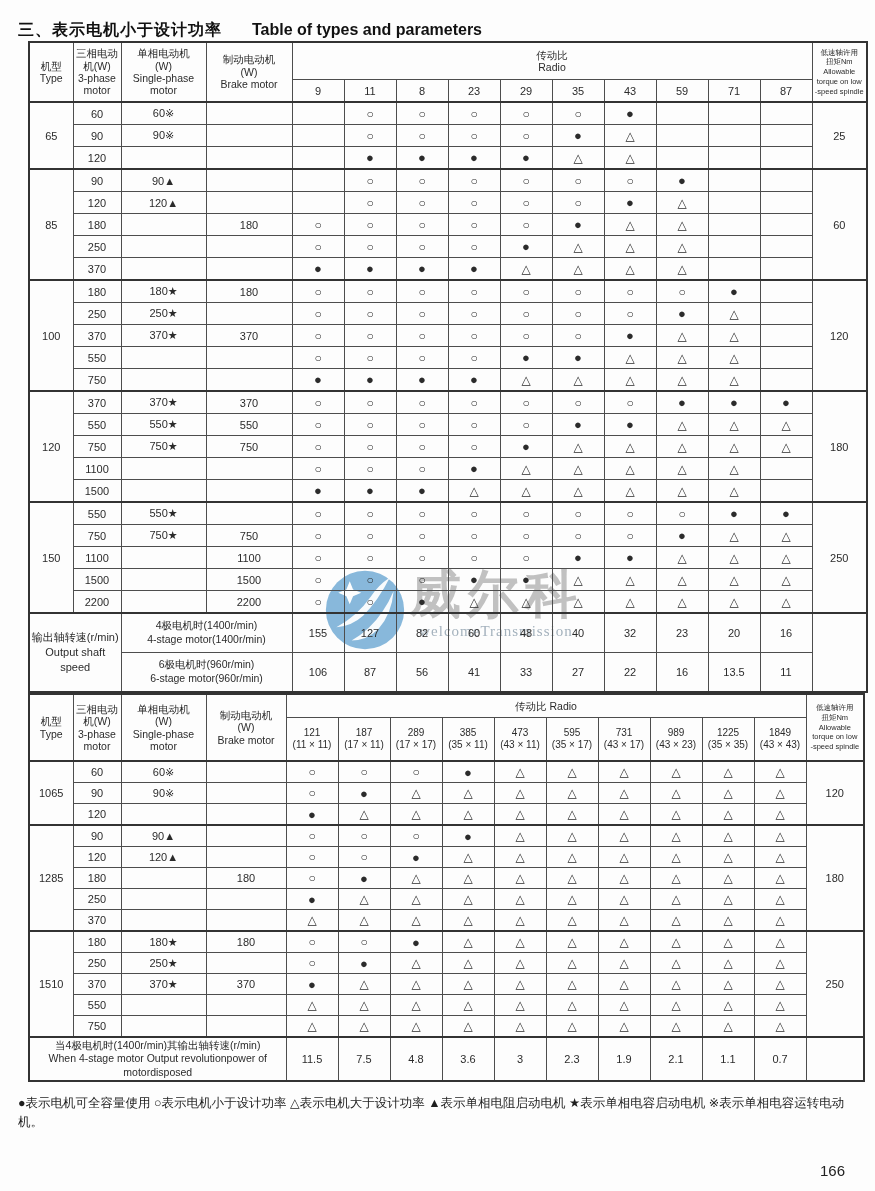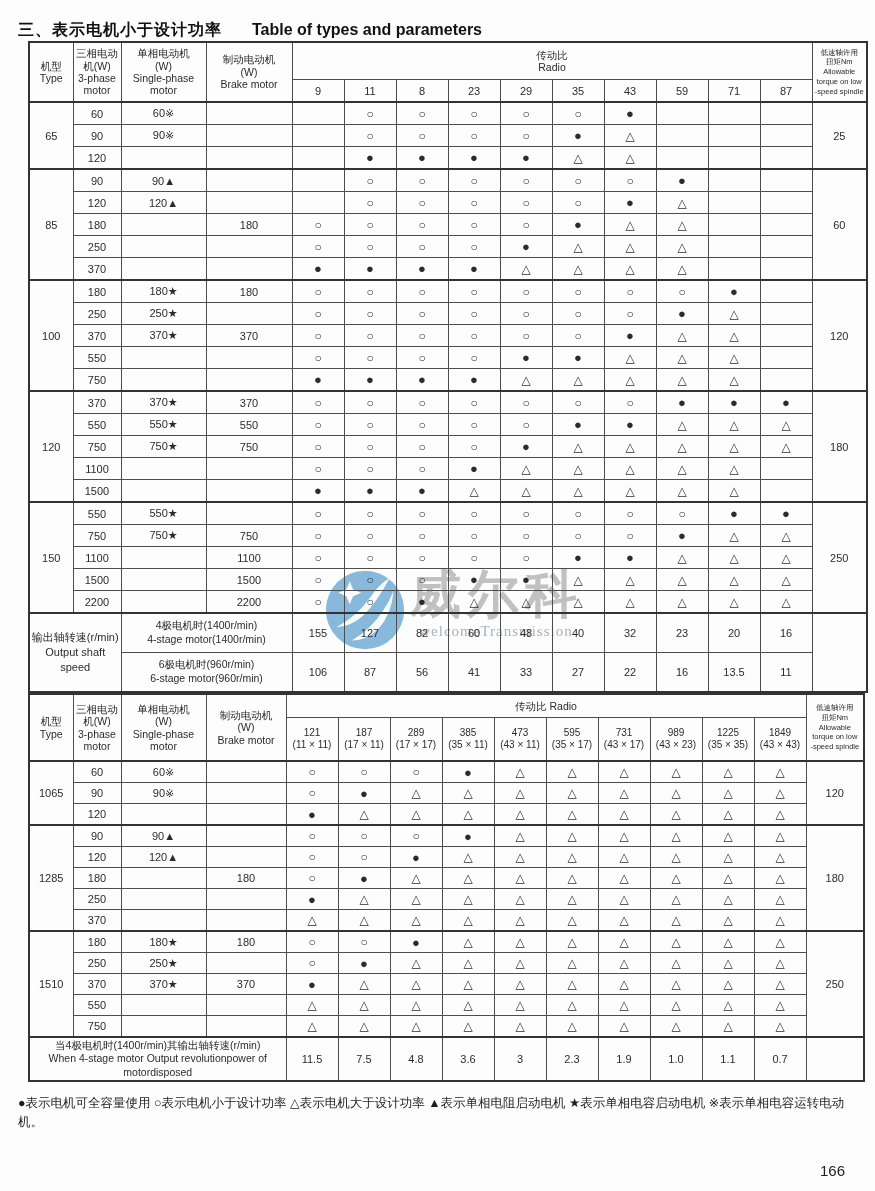--- a/index.html
+++ b/index.html
@@ -777,21 +777,21 @@
           <td data-name="output-speed-label" class="speed-sub" colspan="4">当4极电机时(1400r/min)其输出轴转速(r/min)
 When 4-stage motor Output revolutionpower of
 motordisposed</td>
           <td data-name="speed-value-cell" class="num">11.5</td>
           <td data-name="speed-value-cell" class="num">7.5</td>
           <td data-name="speed-value-cell" class="num">4.8</td>
           <td data-name="speed-value-cell" class="num">3.6</td>
           <td data-name="speed-value-cell" class="num">3</td>
           <td data-name="speed-value-cell" class="num">2.3</td>
           <td data-name="speed-value-cell" class="num">1.9</td>
-          <td data-name="speed-value-cell" class="num">1.0</td>
+          <td data-name="speed-value-cell" class="num">2.1</td>
           <td data-name="speed-value-cell" class="num">1.1</td>
           <td data-name="speed-value-cell" class="num">0.7</td>
           <td data-name="empty-cell"></td>
         </tr>
       </tbody>
   </table>
 
   <div class="legend" data-name="symbol-legend">
     <span style="display:block" data-name="legend-zh">●表示电机可全容量使用 ○表示电机小于设计功率 △表示电机大于设计功率 ▲表示单相电阻启动电机 ★表示单相电容启动电机 ※表示单相电容运转电动机。</span>
 

